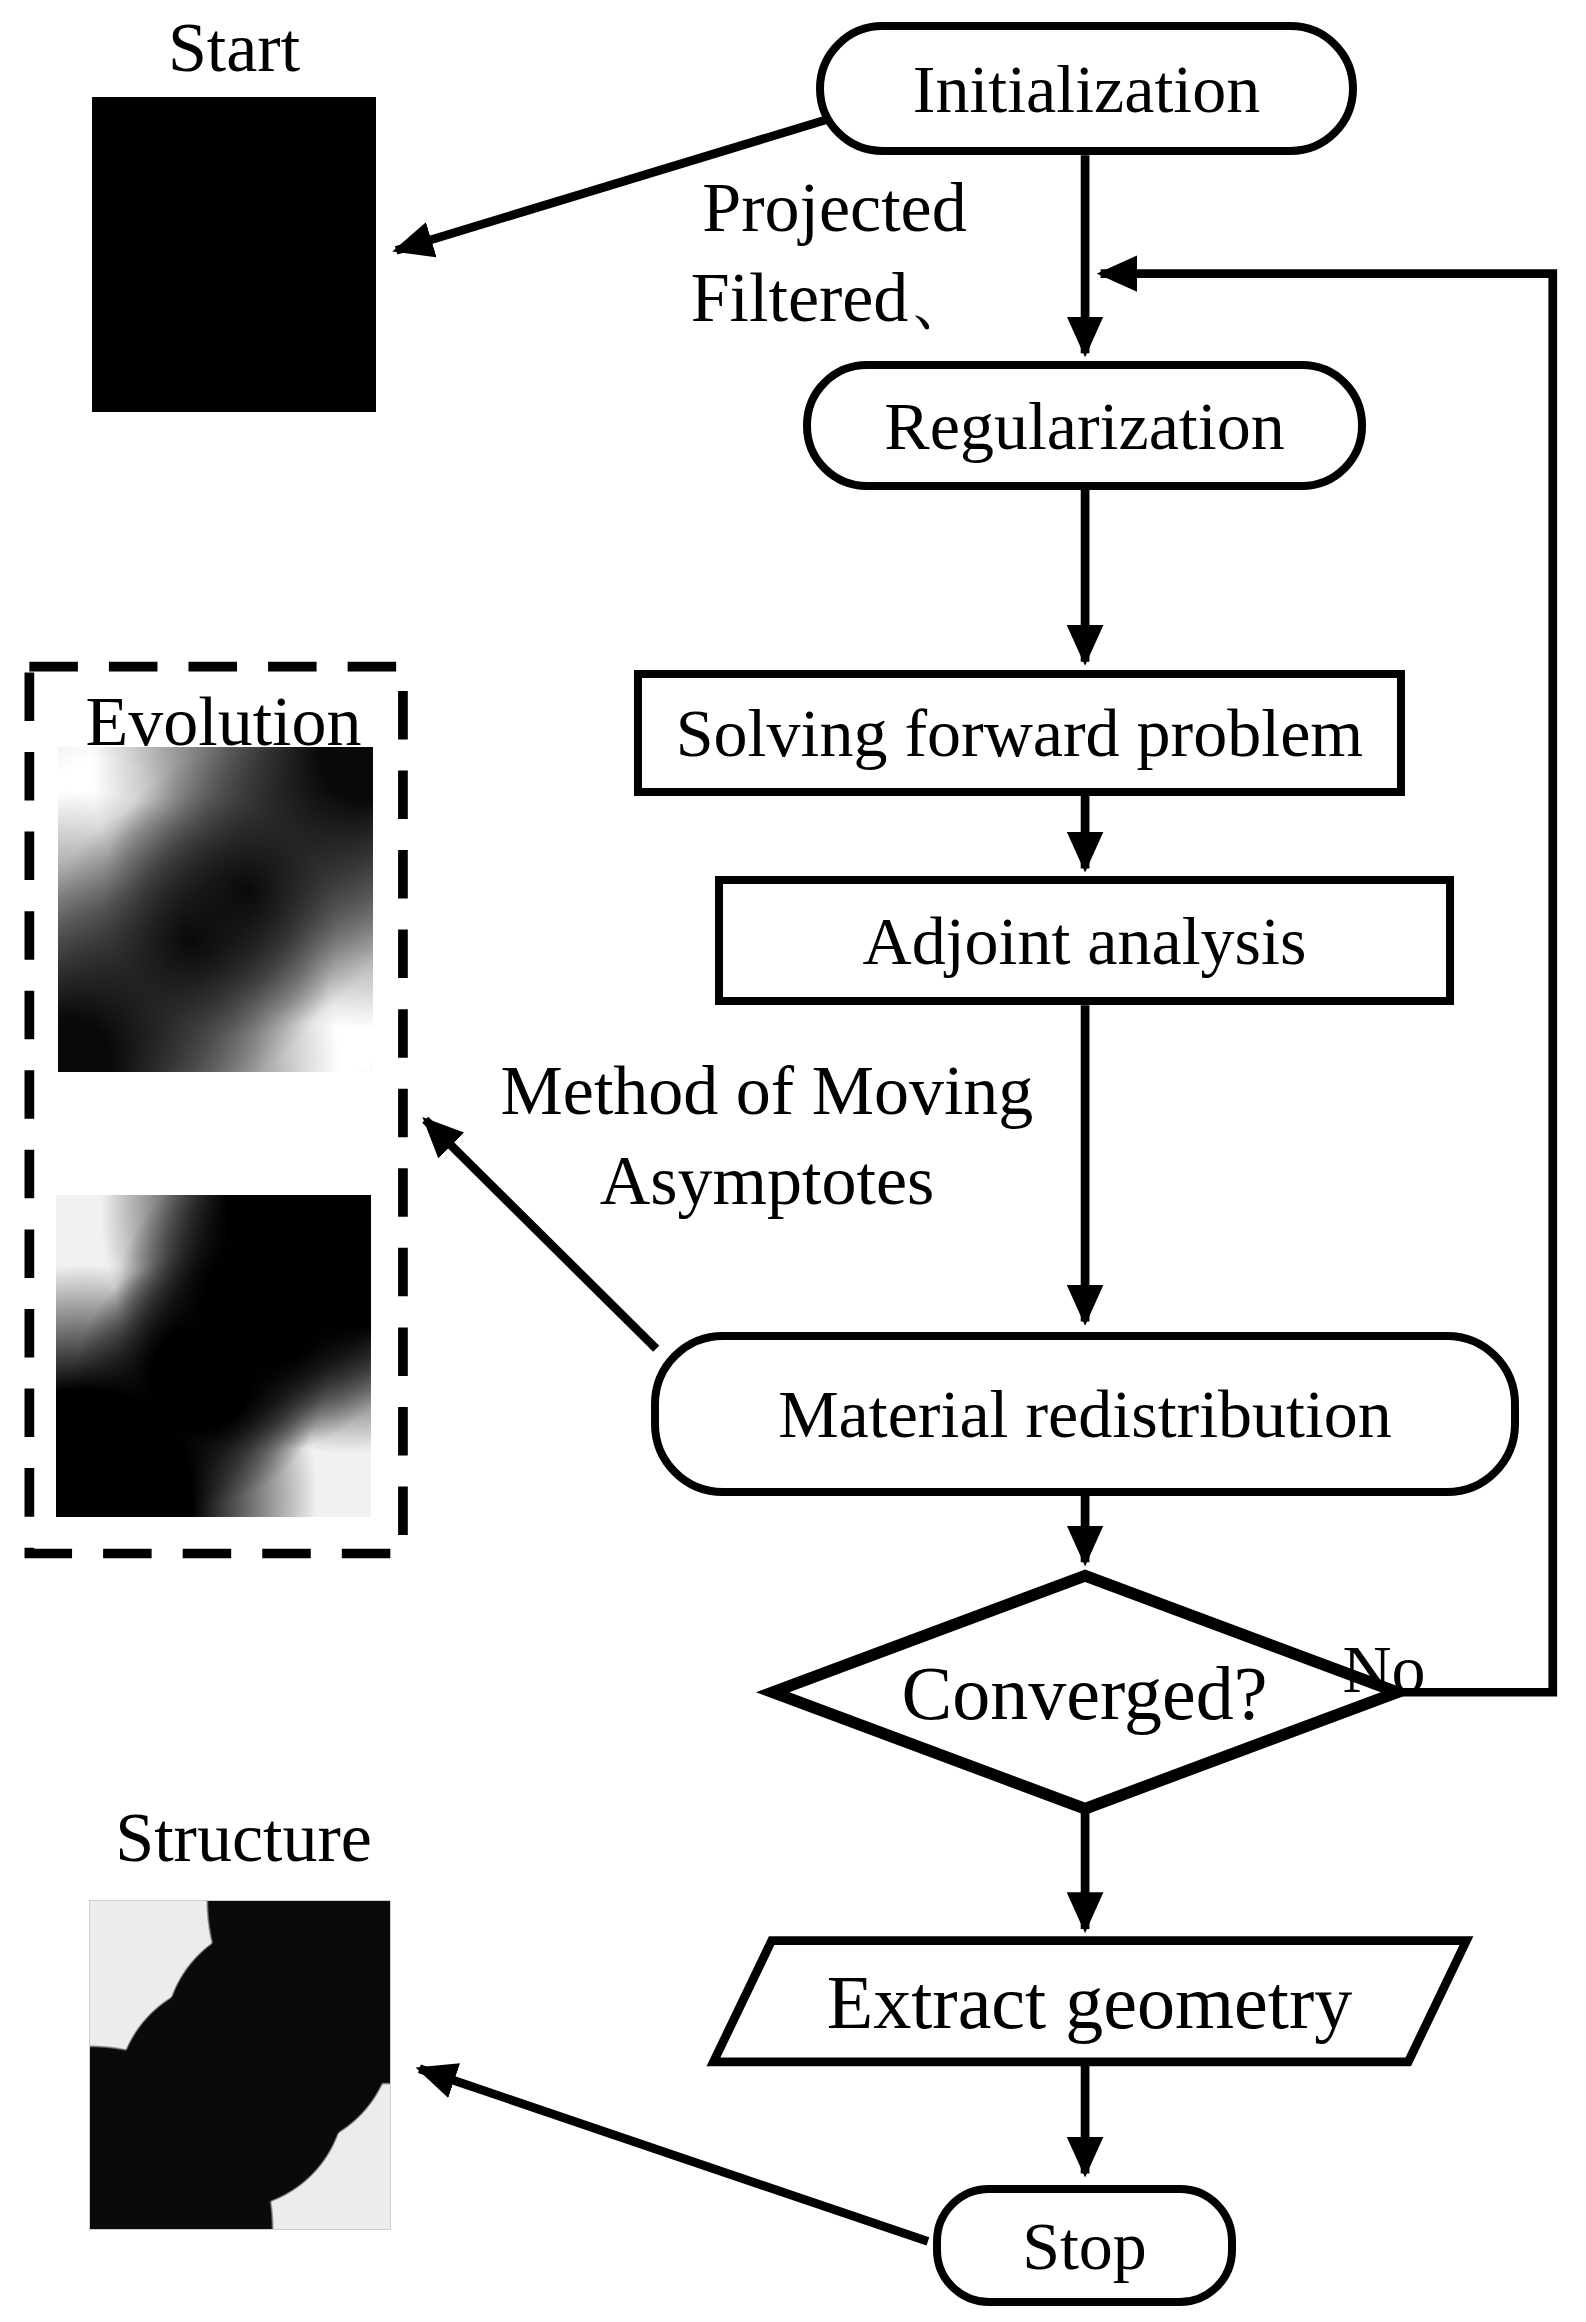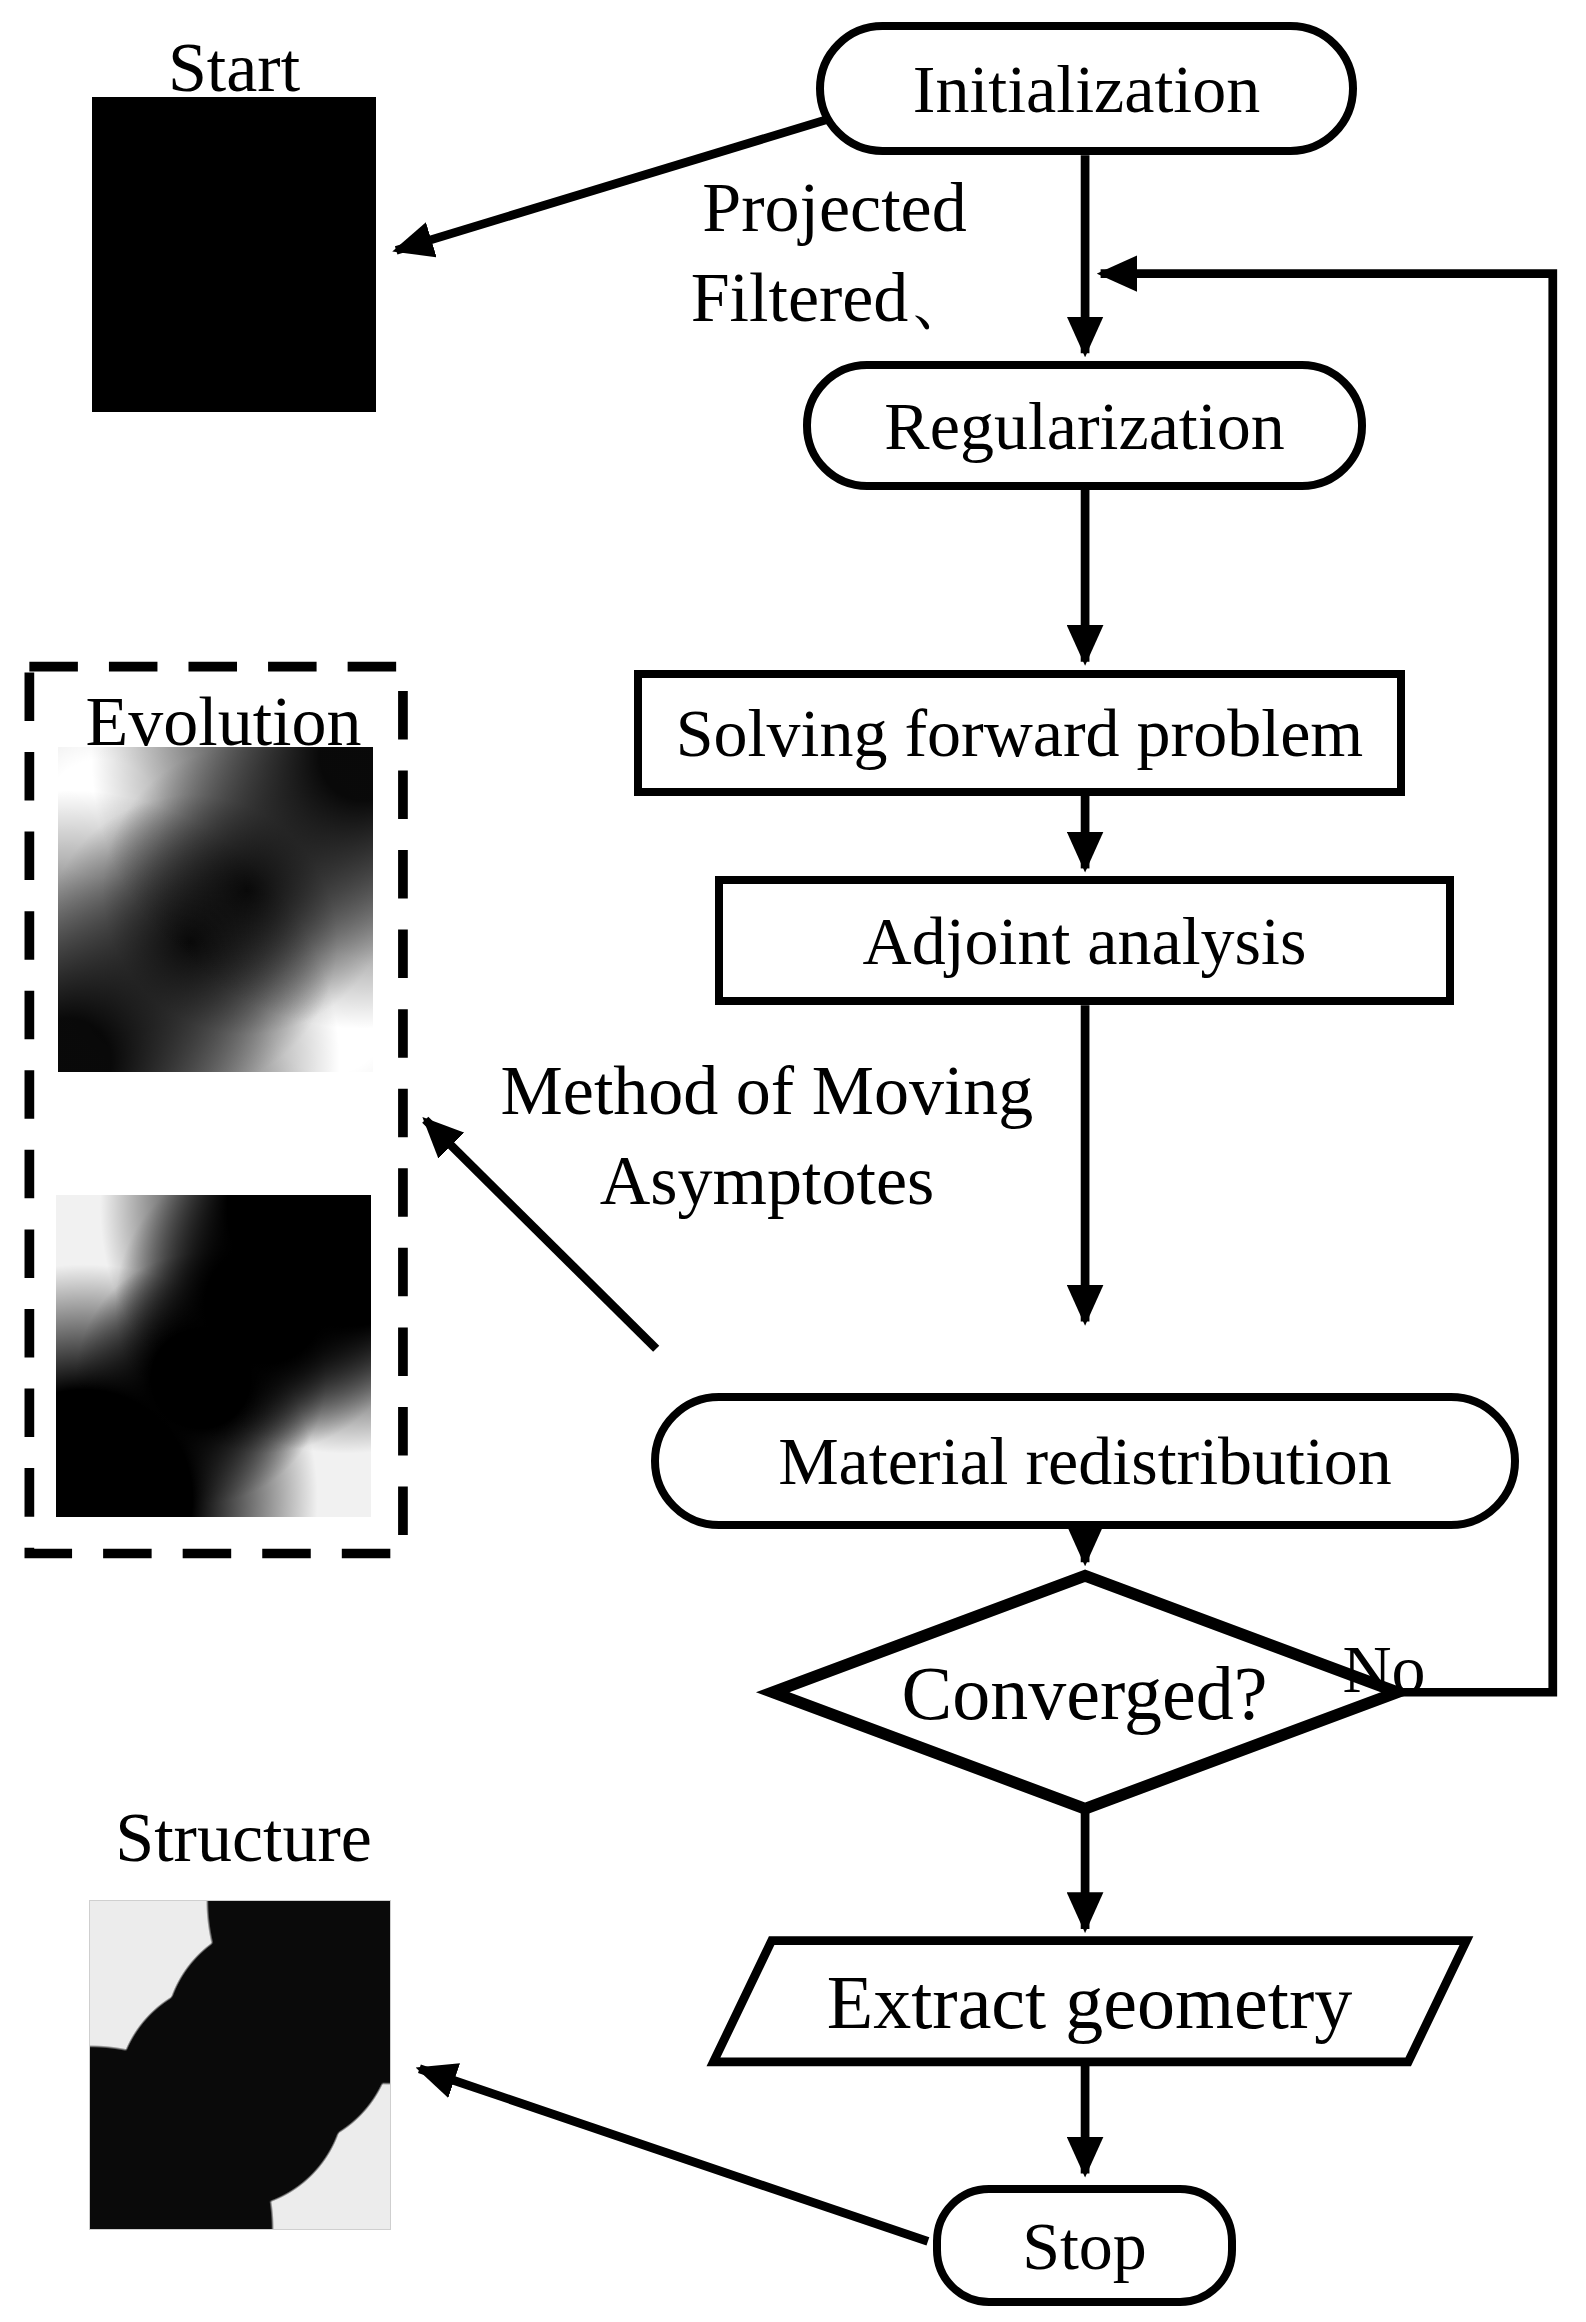--- a/index.html
+++ b/index.html
@@ -108,29 +108,29 @@
   <div class="img" id="structure-img"></div>
 
   <div class="node rounded" style="left:816px;top:22px;width:541px;height:133px;">Initialization</div>
 
   <div class="node rounded" style="left:803px;top:361px;width:563px;height:129px;border-radius:64px;">Regularization</div>
 
   <div class="node" style="left:634px;top:670px;width:771px;height:126px;">Solving forward problem</div>
 
   <div class="node" style="left:715px;top:876px;width:739px;height:129px;">Adjoint analysis</div>
 
-  <div class="node rounded" style="left:651px;top:1393px;width:868px;height:136px;">Material redistribution</div>
+  <div class="node rounded" style="left:651px;top:1332px;width:868px;height:164px;">Material redistribution</div>
 
   <div class="shape-text" style="left:772px;top:1576px;width:625px;height:233px;">Converged?</div>
 
   <div class="shape-text" style="left:713px;top:1941px;width:753px;height:121px;">Extract geometry</div>
 
   <div class="node rounded" style="left:933px;top:2185px;width:303px;height:121px;border-radius:56px;">Stop</div>
 
-  <div class="side-label" style="left:92px;top:23px;width:284px;">Start</div>
+  <div class="side-label" style="left:92px;top:3px;width:284px;">Start</div>
 
   <div class="side-label" style="left:621px;top:163px;width:427px;">
     <span style="display:block;">Projected</span>
     <span style="display:block;">Filtered、</span>
   </div>
 
   <div class="side-label" style="left:442px;top:1046px;width:650px;">
     <span style="display:block;">Method of Moving</span>
     <span style="display:block;">Asymptotes</span>
   </div>

